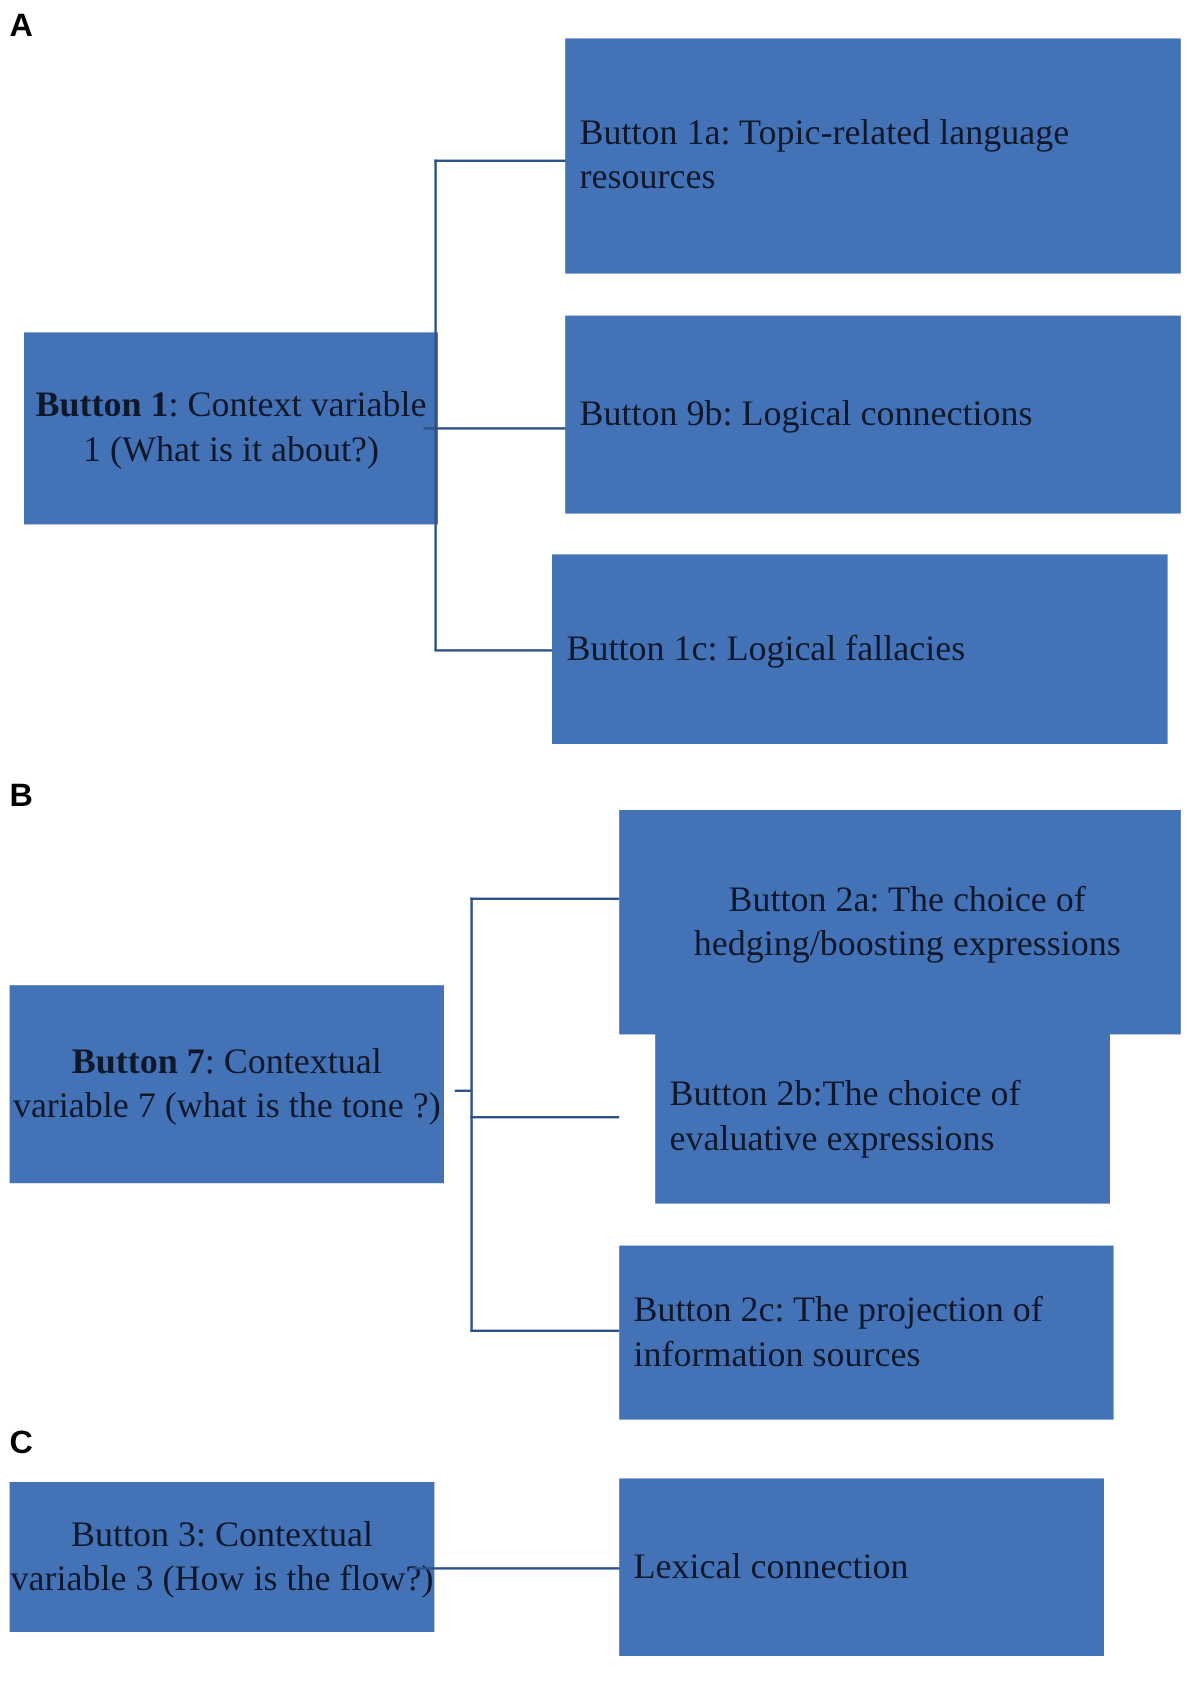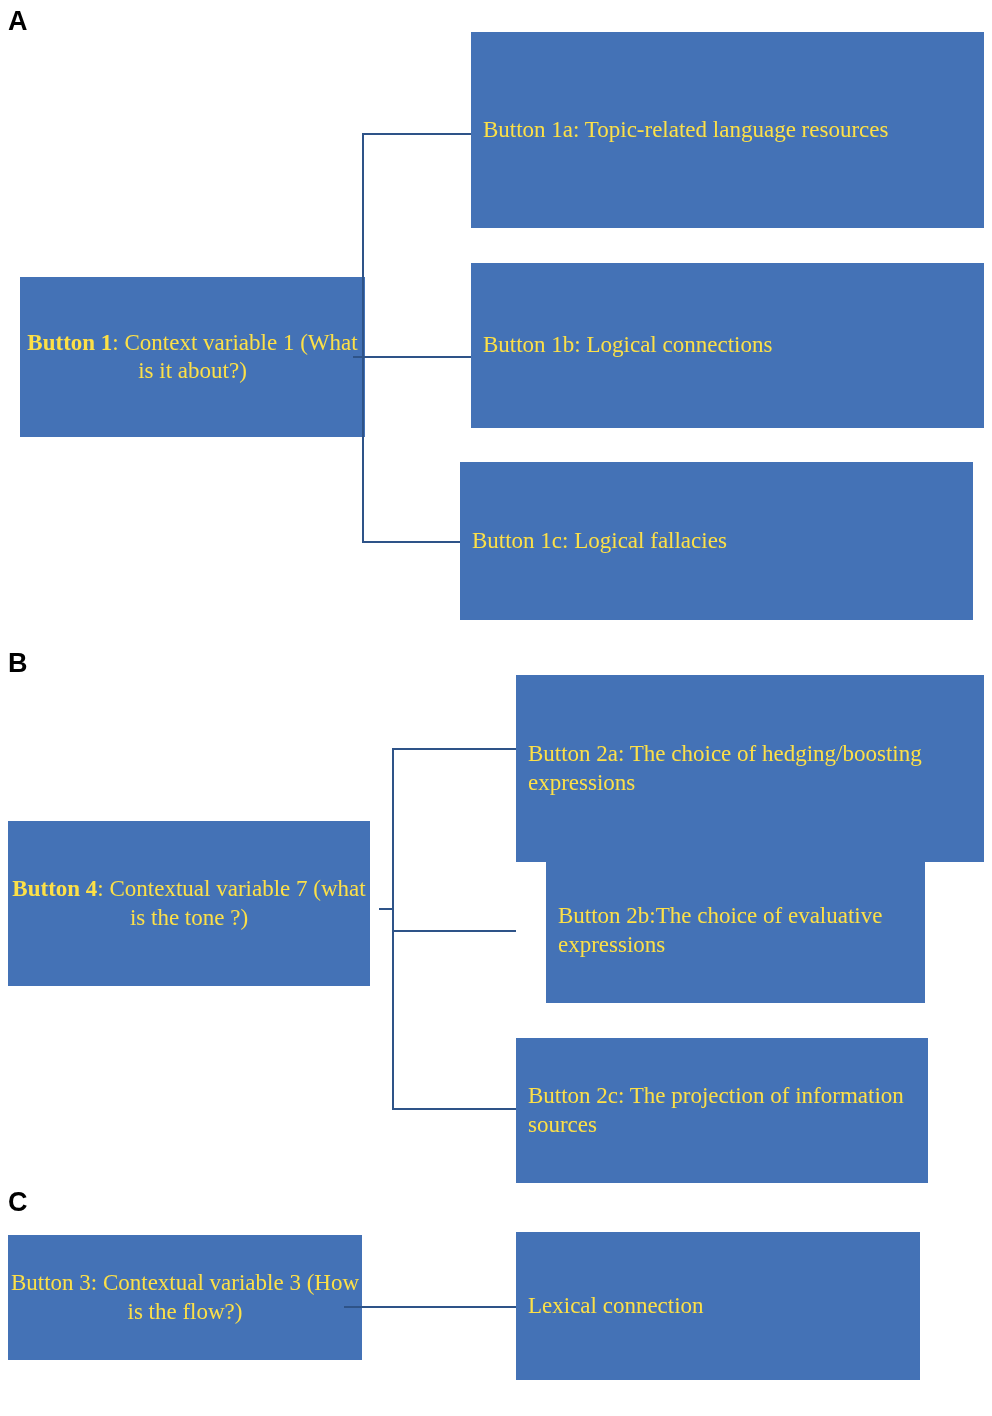--- a/index.html
+++ b/index.html
@@ -23,27 +23,27 @@
     position: absolute;
     font-family: "Liberation Sans", sans-serif;
     font-weight: bold;
     font-size: 27px;
     color: #000000;
     line-height: 1;
   }
   .node {
     position: absolute;
     background: #4472b6;
-    color: #fde047;
+    color: #0f172a;
     box-sizing: border-box;
     display: flex;
     align-items: center;
     justify-content: center;
     text-align: center;
-    font-size: 23px;
+    font-size: 30px;
     line-height: 1.22;
     padding: 4px 0;
   }
   .node.left-align {
     justify-content: flex-start;
     text-align: left;
     padding-left: 12px;
   }
   .node b { font-weight: bold; }
   .line-h {
@@ -72,43 +72,43 @@
   <div class="line-v" style="left:362px;top:133px;height:409px;"></div>
   <div class="line-h" style="left:353px;top:356px;width:10px;"></div>
   <div class="line-h" style="left:362px;top:133px;width:110px;"></div>
   <div class="line-h" style="left:362px;top:356px;width:110px;"></div>
   <div class="line-h" style="left:362px;top:541px;width:110px;"></div>
 
   <div class="node left-align" style="left:471px;top:32px;width:513px;height:196px;">
     <span>Button 1a: Topic-related language resources</span>
   </div>
   <div class="node left-align" style="left:471px;top:263px;width:513px;height:165px;">
-    <span>Button 1b: Logical connections</span>
+    <span>Button 9b: Logical connections</span>
   </div>
   <div class="node left-align" style="left:460px;top:462px;width:513px;height:158px;">
     <span>Button 1c: Logical fallacies</span>
   </div>
 </div>
 
 <div class="panel" style="top:645px;height:545px;">
   <div class="panel-letter" style="left:8px;top:5px;">B</div>
 
   <div class="node" style="left:8px;top:176px;width:362px;height:165px;">
     <span>
-      <b>Button 4</b><span>: Contextual variable 7  (what is the tone ?)</span>
+      <b>Button 7</b><span>: Contextual variable 7  (what is the tone ?)</span>
     </span>
   </div>
 
   <div class="line-v" style="left:392px;top:103px;height:362px;"></div>
   <div class="line-h" style="left:379px;top:263px;width:14px;"></div>
   <div class="line-h" style="left:392px;top:103px;width:124px;"></div>
   <div class="line-h" style="left:392px;top:285px;width:124px;"></div>
   <div class="line-h" style="left:392px;top:463px;width:124px;"></div>
 
-  <div class="node left-align" style="left:516px;top:30px;width:468px;height:187px;">
+  <div class="node left-align" style="left:516px;top:30px;width:468px;height:187px;text-align:center;">
     <span>Button 2a: The choice of hedging/boosting expressions</span>
   </div>
   <div class="node left-align" style="left:546px;top:213px;width:379px;height:145px;">
     <span>Button 2b:The choice of evaluative expressions</span>
   </div>
   <div class="node left-align" style="left:516px;top:393px;width:412px;height:145px;">
     <span>Button 2c: The projection of information sources</span>
   </div>
 </div>
 

